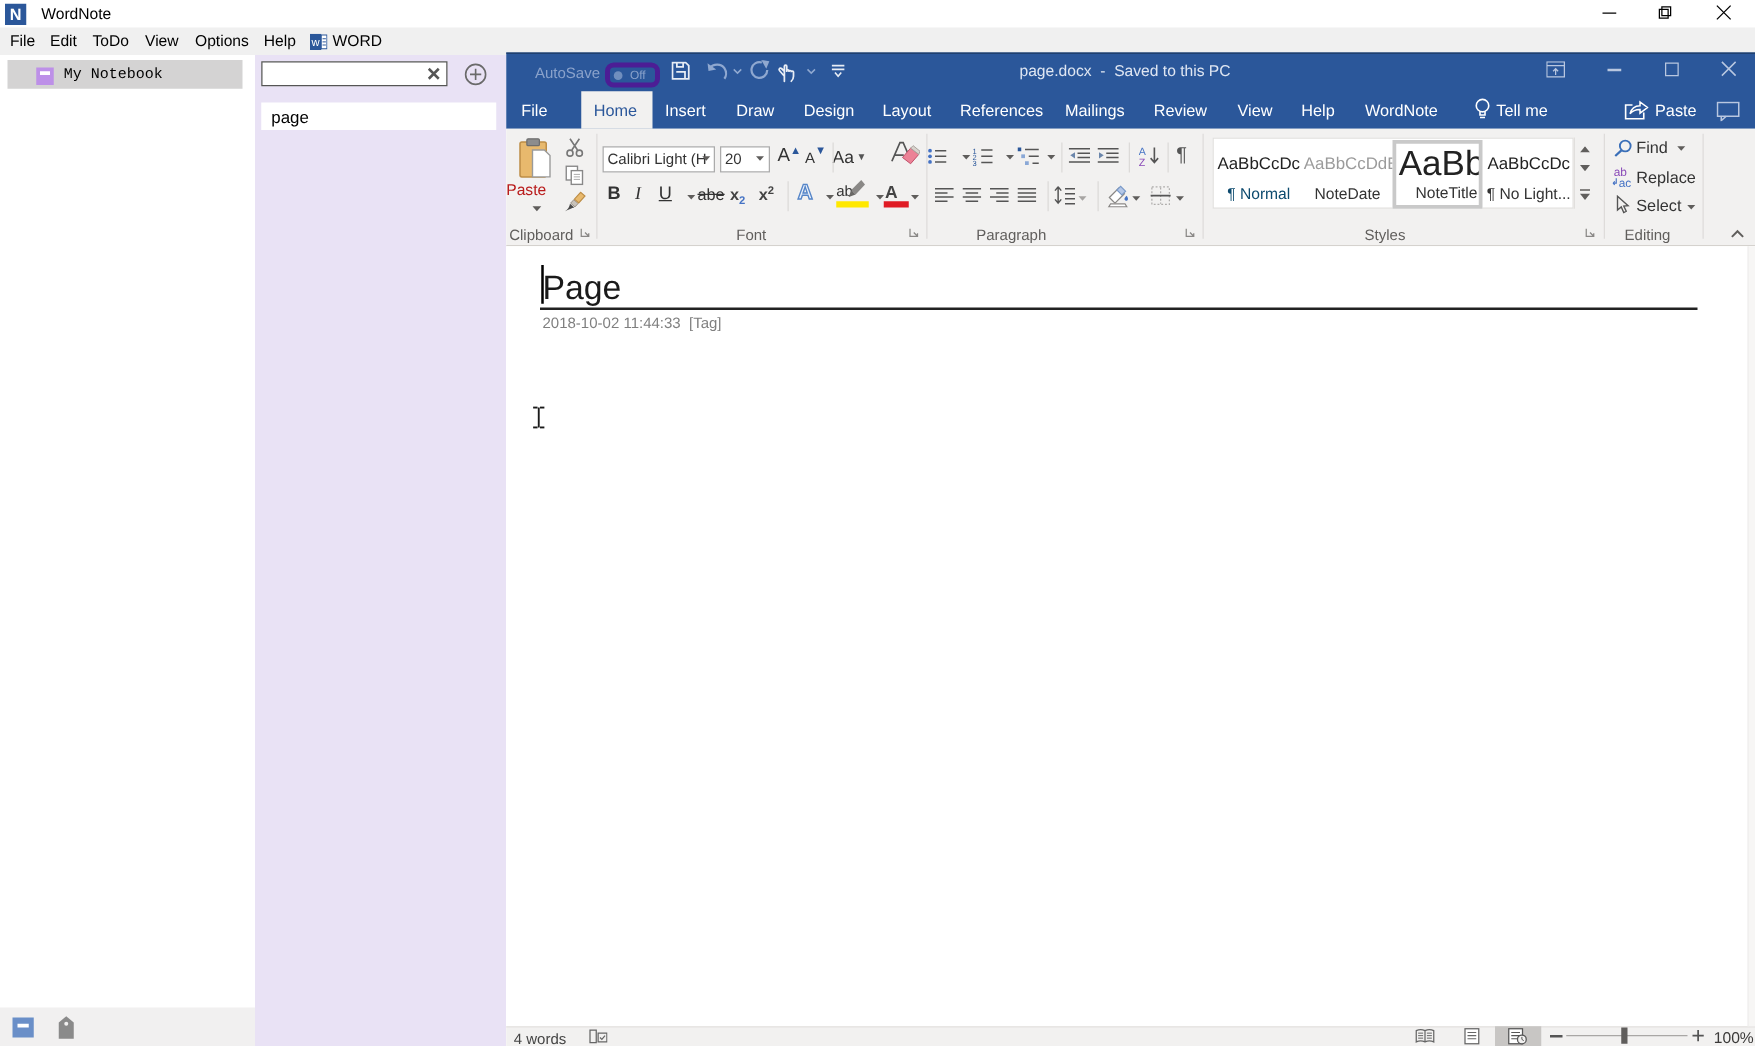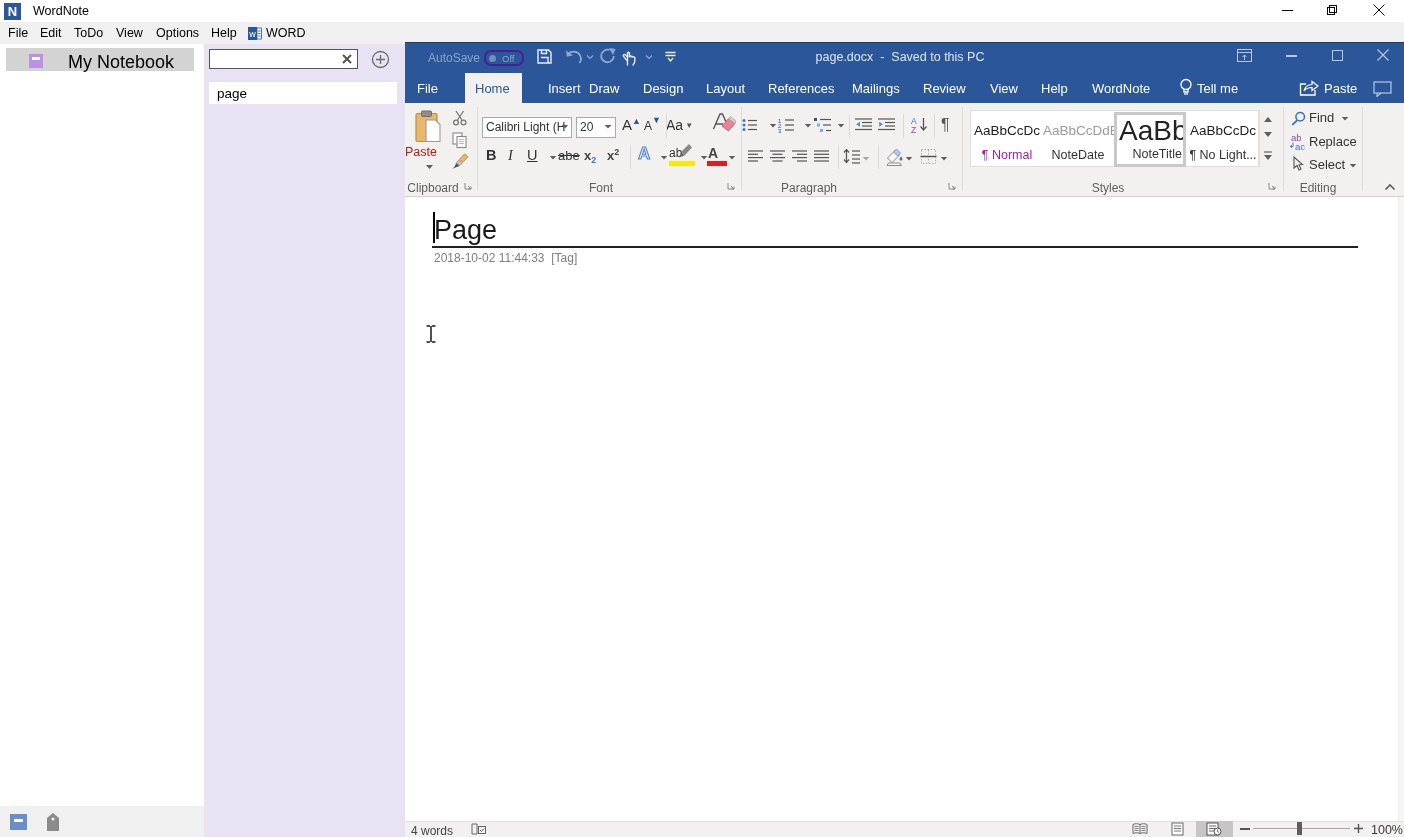--- a/index.html
+++ b/index.html
@@ -37,21 +37,21 @@
     <line x1="10" y1="6.5" x2="12.7" y2="6.5" stroke="#2b579a" stroke-width="0.8"></line>
     <line x1="10" y1="9" x2="12.7" y2="9" stroke="#2b579a" stroke-width="0.8"></line>
   </svg>
   <span class="abs" style="left:266px;top:4px;">WORD</span>
 </div>
 
 <div class="abs" style="left:0;top:44px;width:204px;height:793px;background:#ffffff;"></div>
 <div class="abs" style="left:6px;top:48px;width:188px;height:23px;background:#d4d3d3;"></div>
 <div class="abs" style="left:29px;top:54px;width:14px;height:14px;background:#bd90e8;"></div>
 <div class="abs" style="left:32px;top:57px;width:8px;height:3px;background:#ffffff;"></div>
-<div class="abs" style="left:68px;top:52px;font-size:18px;color:#000;">My Notebook</div>
+<div class="abs" style="left:51px;top:52px;font-size:12px;color:#000;font-family:Liberation Mono, monospace;">My Notebook</div>
 
 <div class="abs" style="left:0;top:806px;width:204px;height:31px;background:#f1f0f0;"></div>
 <div class="abs" style="left:10px;top:814px;width:17px;height:16px;background:#6a8fc8;"></div>
 <div class="abs" style="left:14px;top:819px;width:9px;height:3px;background:#ffffff;"></div>
 <svg class="abs" style="left:46px;top:812px;" width="14" height="20" viewBox="0 0 14 20">
   <path d="M1 6 L7 1 L13 6 L13 19 L1 19 Z" fill="#8a8a8a"></path>
   <circle cx="7" cy="7" r="1.6" fill="#f1f0f0"></circle>
 </svg>
 
 <div class="abs" style="left:204px;top:44px;width:201px;height:793px;background:#e9e2f5;"></div>
@@ -67,21 +67,21 @@
 
 <div class="abs" style="left:209px;top:82px;width:188px;height:22px;background:#fff;"></div>
 <div class="abs" style="left:217px;top:86px;font-size:13.5px;color:#000;">page</div>
 
 <div class="abs" style="left:405px;top:42px;width:999px;height:795px;background:#ffffff;"></div>
 
 <div class="abs" style="left:405px;top:42px;width:999px;height:61px;background:#2b579a;"></div>
 <div class="abs" style="left:405px;top:42px;width:999px;height:1px;background:#1c3a63;"></div>
 
 <div class="abs" style="left:428px;top:51px;font-size:12px;color:#8aa2cb;">AutoSave</div>
-<div class="abs" style="left:484px;top:50px;width:36px;height:12px;border:2px solid #4c1d95;border-radius:7px;">
+<div class="abs" style="left:484px;top:50px;width:36px;height:12px;border:4px solid #4c1d95;border-radius:7px;">
   <div class="abs" style="left:3px;top:2.5px;width:7px;height:7px;border-radius:50%;background:#718fbe;"></div>
   <div class="abs" style="left:16px;top:0.5px;font-size:9.5px;color:#8aa2cb;">Off</div>
 </div>
 <svg class="abs" style="left:537px;top:49px;" width="15" height="15" viewBox="0 0 15 15">
   <path d="M1 1 H11.5 L14 3.5 V14 H1 Z" fill="none" stroke="#e8edf5" stroke-width="1.4"></path>
   <path d="M4 8.5 H11 V14" fill="none" stroke="#e8edf5" stroke-width="1.4"></path>
   <path d="M4.5 1 V4.5 H9.5 V1" fill="none" stroke="#e8edf5" stroke-width="1.4"></path>
 </svg>
 <svg class="abs" style="left:565px;top:50px;" width="19" height="14" viewBox="0 0 19 14">
   <path d="M2.5 4.5 C6 0.5 12 1 14.5 4.5 C16.5 7.5 16 11 14.5 13" fill="none" stroke="#8fa8d0" stroke-width="1.8"></path>
@@ -114,21 +114,21 @@
 <div class="abs" style="left:1286px;top:55px;width:11px;height:1.5px;background:#b9c7e0;"></div>
 <div class="abs" style="left:1332px;top:50px;width:9px;height:9px;border:1px solid #b9c7e0;"></div>
 <svg class="abs" style="left:1376px;top:48px;" width="14" height="14" viewBox="0 0 14 14">
   <path d="M1.5 1.5 L12.5 12.5 M12.5 1.5 L1.5 12.5" stroke="#b9c7e0" stroke-width="1.2"></path>
 </svg>
 
 <div class="abs" style="left:465px;top:73px;width:57px;height:30px;background:#f2f1f0;"></div>
 <div class="abs" style="left:405px;top:73px;width:999px;height:30px;font-size:13px;color:#fff;">
   <span class="abs" style="left:12px;top:8px;">File</span>
   <span class="abs" style="left:70px;top:8px;color:#2b579a;">Home</span>
-  <span class="abs" style="left:127px;top:8px;margin-left:16px;">Insert</span>
+  <span class="abs" style="left:127px;top:8px;">Insert</span>
   <span class="abs" style="left:184px;top:8px;">Draw</span>
   <span class="abs" style="left:238px;top:8px;">Design</span>
   <span class="abs" style="left:301px;top:8px;">Layout</span>
   <span class="abs" style="left:363px;top:8px;">References</span>
   <span class="abs" style="left:447px;top:8px;">Mailings</span>
   <span class="abs" style="left:518px;top:8px;">Review</span>
   <span class="abs" style="left:585px;top:8px;">View</span>
   <span class="abs" style="left:636px;top:8px;">Help</span>
   <span class="abs" style="left:687px;top:8px;">WordNote</span>
   <span class="abs" style="left:792px;top:8px;">Tell me</span>
@@ -364,21 +364,21 @@
   <line x1="8.5" y1="2" x2="8.5" y2="15" stroke="#b0aeac" stroke-width="1" stroke-dasharray="1.5 1.5"></line>
   <line x1="0.5" y1="8.5" x2="16.5" y2="8.5" stroke="#555" stroke-width="1.5"></line>
 </svg>
 <svg class="abs" style="left:940px;top:156px;" width="8" height="6" viewBox="0 0 8 6">
     <path d="M0.8 1 L7.2 1 L4 4.6 Z" fill="#5f5d5b"></path>
   </svg>
 
 <div class="abs" style="left:970px;top:110px;width:289px;height:57px;background:#fff;border:1px solid #e1dfdd;box-sizing:border-box;"></div>
 <div class="abs" style="left:972px;top:110px;width:70px;height:57px;">
   <div class="abs" style="left:0;top:13px;width:70px;text-align:center;font-size:13.5px;color:#222;">AaBbCcDc</div>
-  <div class="abs" style="left:0;top:38px;width:70px;text-align:center;font-size:12.5px;color:#a21caf;">¶ Normal</div>
+  <div class="abs" style="left:0;top:38px;width:70px;text-align:center;font-size:12.5px;color:#0c4a6e;">¶ Normal</div>
 </div>
 <div class="abs" style="left:1043px;top:110px;width:70px;height:57px;">
   <div class="abs" style="left:0;top:13px;width:70px;text-align:center;font-size:13.5px;color:#9b9b9b;">AaBbCcDdE</div>
   <div class="abs" style="left:0;top:38px;width:70px;text-align:center;font-size:12.5px;color:#333;">NoteDate</div>
 </div>
 <div class="abs" style="left:1114px;top:112px;width:72px;height:55px;border:3.5px solid #c9c9c9;box-sizing:border-box;background:#fff;overflow:hidden;">
   <div class="abs" style="left:2px;top:0px;width:70px;font-size:28px;color:#222;white-space:nowrap;">AaBb(</div>
   <div class="abs" style="left:0;top:32px;width:65px;text-align:right;font-size:12.5px;color:#333;">NoteTitle</div>
 </div>
 <div class="abs" style="left:1187px;top:110px;width:72px;height:57px;">

